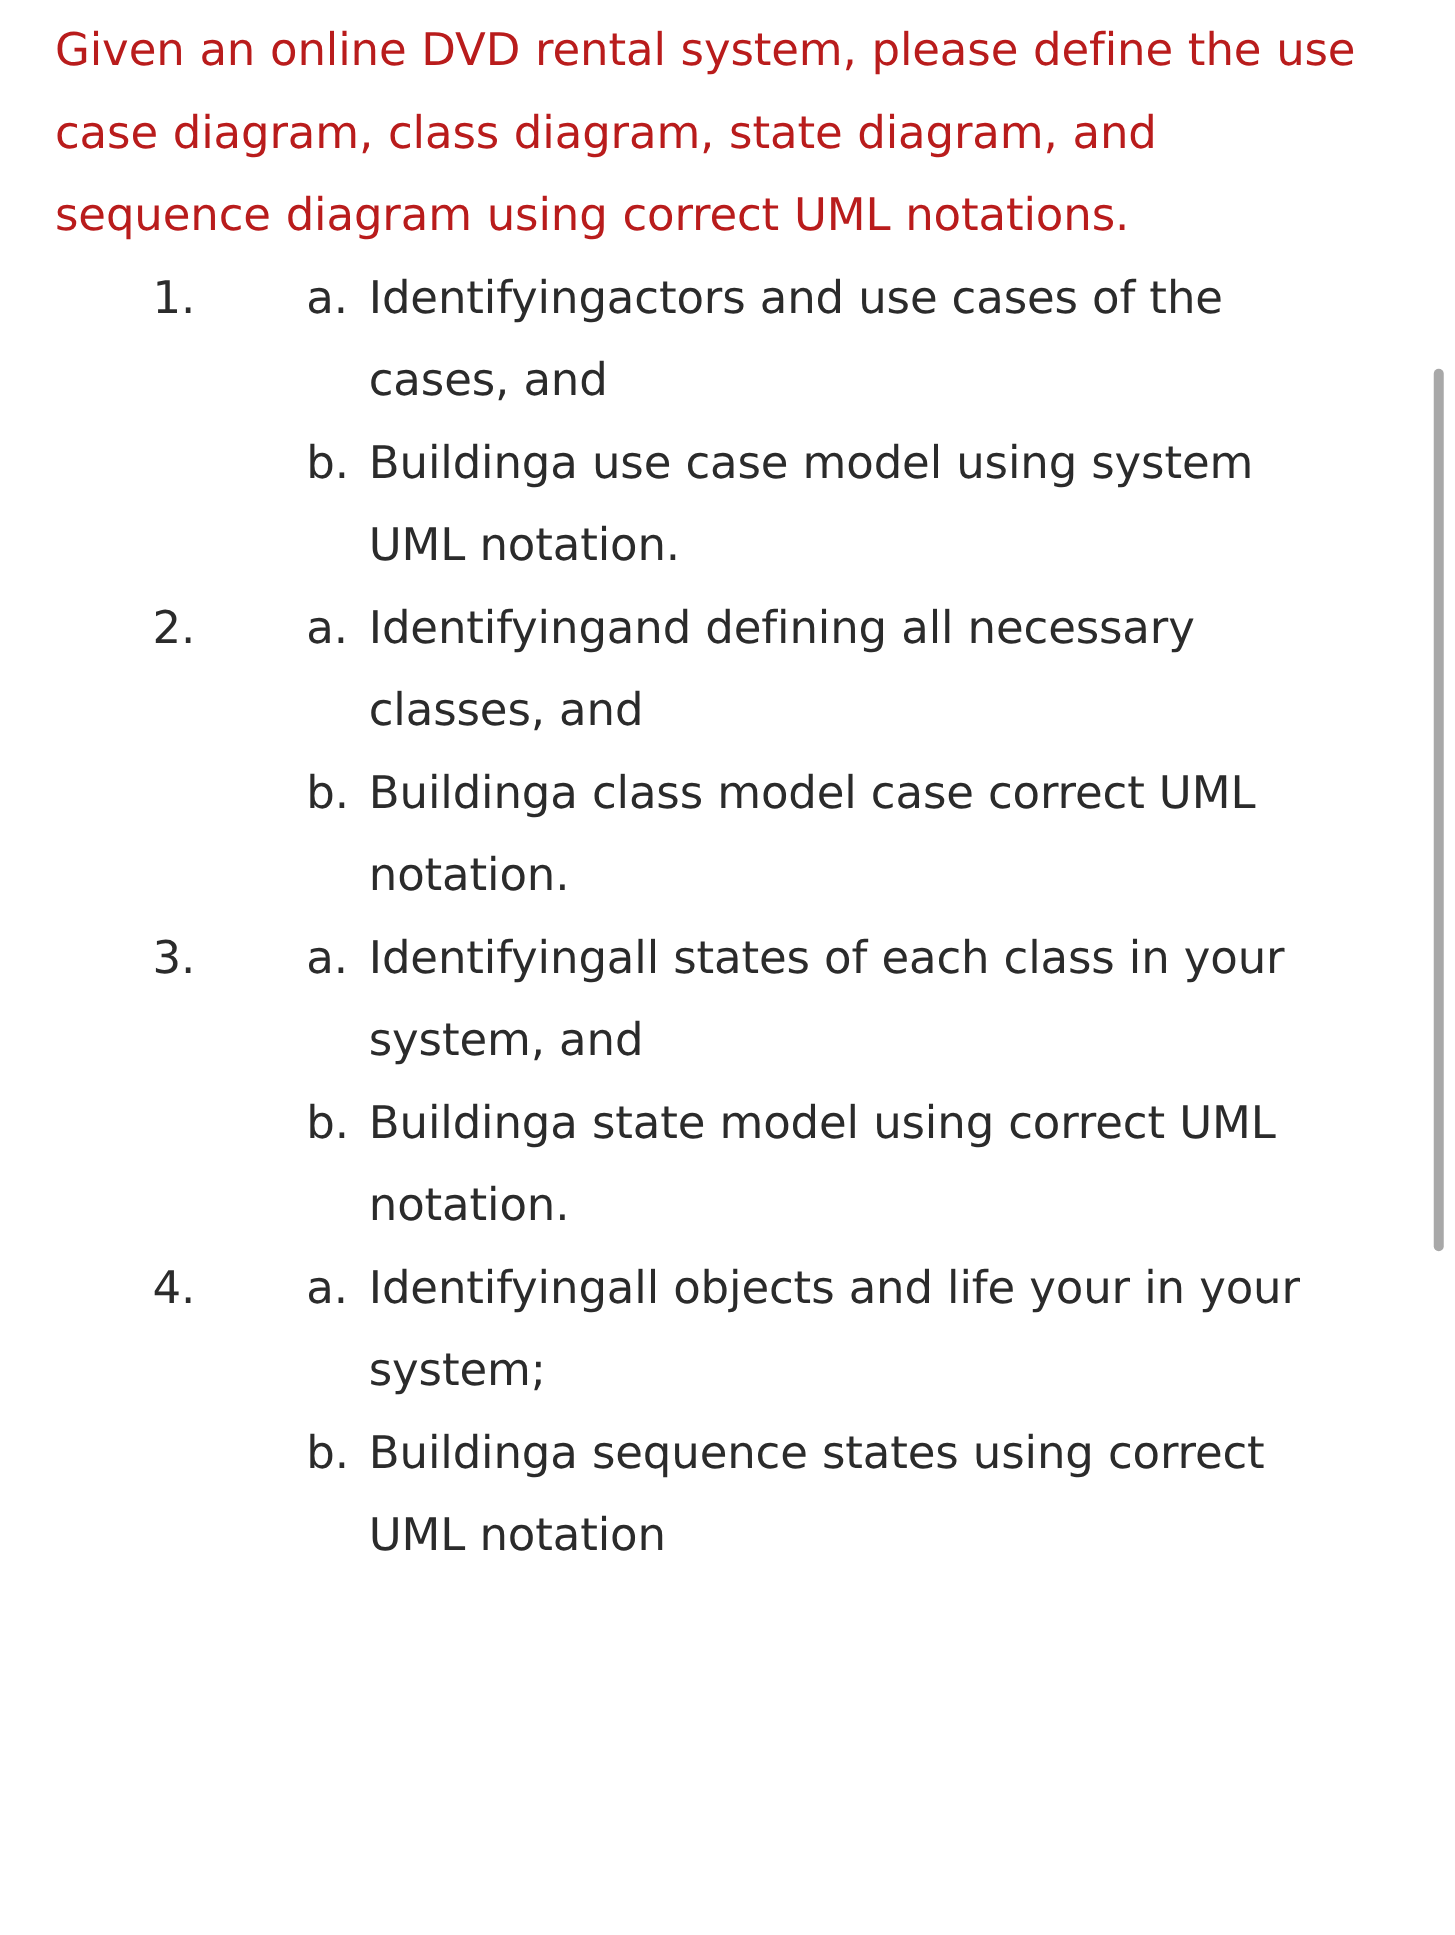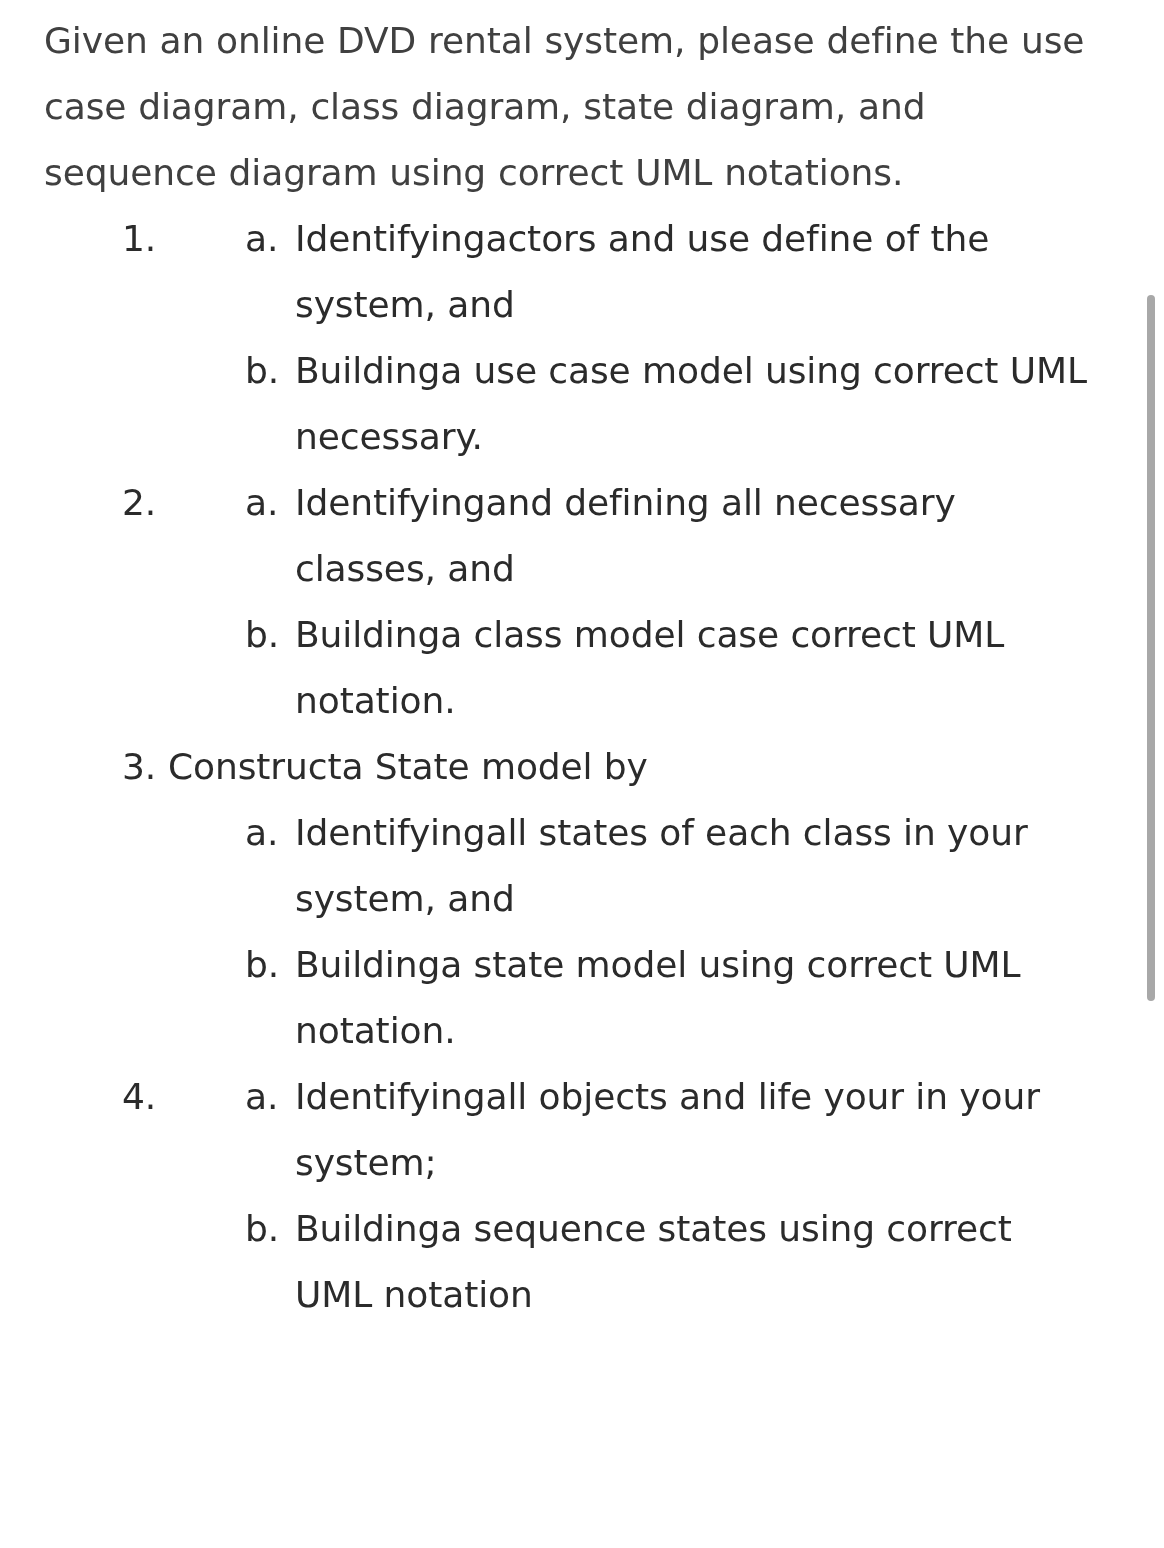--- a/index.html
+++ b/index.html
@@ -33,21 +33,21 @@
     padding-top: 8px;
     box-sizing: border-box;
   }
 
   
   .intro-paragraph {
     margin: 0;
     padding: 0 0 0 44px;
     width: 1085px;
     box-sizing: border-box;
-    color: #404040;
+    color: #b91c1c;
     font-size: 36px;
     line-height: 66px;
     letter-spacing: -0.1px;
     word-spacing: 0.5px;
   }
 
   
   .list-level1 {
     list-style: none;
     margin: 0;
@@ -137,25 +137,25 @@
 
     <ol class="list-level1">
 
       <li class="item-l1">
         <div class="l1-line">
           <span class="marker-l1">1.</span>
         </div>
         <ol class="list-level2">
           <li class="item-l2">
             <span class="marker-l2">a.</span>
-            <span class="l2-text">Identifyingactors and use define of the system, and</span>
-          </li>
-          <li class="item-l2">
-            <span class="marker-l2">b.</span>
-            <span class="l2-text">Buildinga use case model using correct UML necessary.</span>
+            <span class="l2-text">Identifyingactors and use cases of the cases, and</span>
+          </li>
+          <li class="item-l2">
+            <span class="marker-l2">b.</span>
+            <span class="l2-text">Buildinga use case model using system UML notation.</span>
           </li>
         </ol>
       </li>
 
       <li class="item-l1">
         <div class="l1-line">
           <span class="marker-l1">2.</span>
         </div>
         <ol class="list-level2">
           <li class="item-l2">
@@ -165,21 +165,20 @@
           <li class="item-l2">
             <span class="marker-l2">b.</span>
             <span class="l2-text">Buildinga class model case correct UML notation.</span>
           </li>
         </ol>
       </li>
 
       <li class="item-l1">
         <div class="l1-line">
           <span class="marker-l1">3.</span>
-          <span>Constructa State model by</span>
         </div>
         <ol class="list-level2">
           <li class="item-l2">
             <span class="marker-l2">a.</span>
             <span class="l2-text">Identifyingall states of each class in your system, and</span>
           </li>
           <li class="item-l2">
             <span class="marker-l2">b.</span>
             <span class="l2-text">Buildinga state model using correct UML notation.</span>
           </li>

